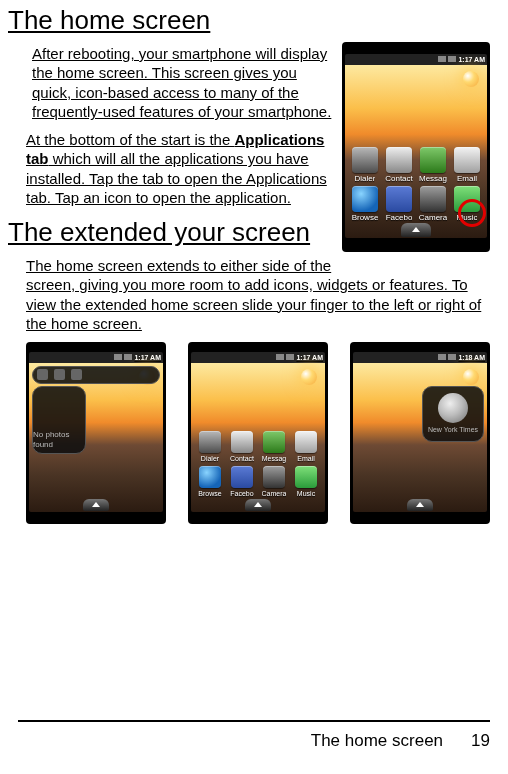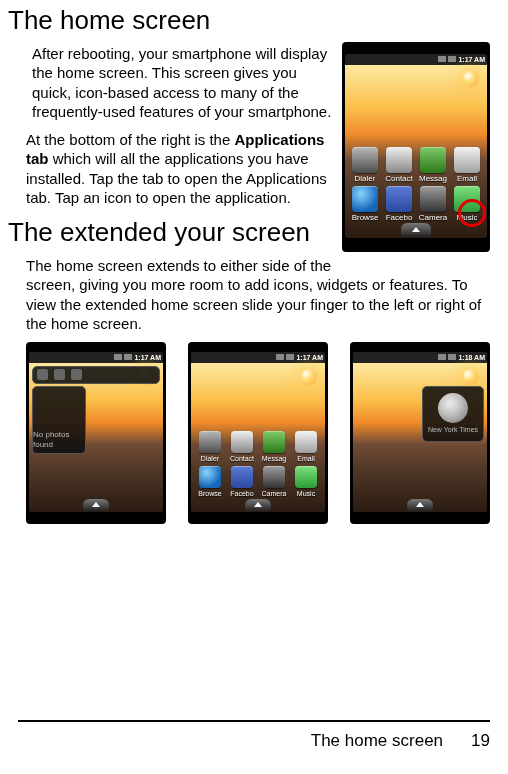--- a/index.html
+++ b/index.html
@@ -12,20 +12,21 @@
     background: #fff;
     color: #000;
     font-size: 15px;
     line-height: 1.3;
   }
   .page {
     padding: 4px 18px 12px 8px;
     position: relative;
     height: 100%;
     box-sizing: border-box;
+    text-decoration: underline;
   }
   h1 {
     font-size: 26px;
     font-weight: 400;
     margin: 0 0 4px 0;
   }
   h1.second {
     margin-top: 4px;
   }
   .body-text {
@@ -188,21 +189,21 @@
     width: 140px;
     height: 182px;
     padding: 10px 3px 12px 3px;
   }
 
   
   .widget {
     position: absolute;
     background: rgba(15,15,15,.88);
     border: 1px solid #555;
-    border-radius: 5px;
+    border-radius: 10px;
     color: #bbb;
     font-size: 8px;
     display:flex;
     align-items:center;
     justify-content:center;
   }
   .widget.topbar { top: 14px; left: 3px; right: 3px; height: 16px; justify-content:flex-start; gap:6px; padding:0 4px;}
   .widget.photo  { top: 34px; left: 3px; width: 52px; height: 64px; flex-direction:column; justify-content:flex-end; padding-bottom:2px;}
   .widget.tile   { top: 34px; right: 3px; width: 60px; height: 54px; flex-direction:column;}
   .widget .moon  { width:30px; height:30px; border-radius:50%; background: radial-gradient(circle at 40% 35%, #eee 0%, #bcbcbc 45%, #6f6f6f 100%);}
@@ -281,21 +282,21 @@
             </div>
         </div>
       </div>
       <div class="apps-tab"></div>
       <div class="circle-mark"></div>
     </div>
   </div>
 
   <p class="body-text first">After rebooting, your smartphone will display the home screen. This screen gives you quick, icon-based access to many of the frequently-used features of your smartphone.</p>
   <p class="body-text">
-    <span>At the bottom of the right is the </span><span class="bold">Applications tab</span><span> which will all the applications you have installed. Tap the tab to open the Applications tab. Tap an icon to open the application.</span>
+    <span>At the bottom of the start is the </span><span class="bold">Applications tab</span><span> which will all the applications you have installed. Tap the tab to open the Applications tab. Tap an icon to open the application.</span>
   </p>
 
   <h1 class="second">The extended your screen</h1>
 
   <p class="body-text">The home screen extends to either side of the screen, giving you more room to add icons, widgets or features. To view the extended home screen slide your finger to the left or right of the home screen.</p>
 
   <div class="ext-row">
 
     <div class="phone">
       <div class="screen">

